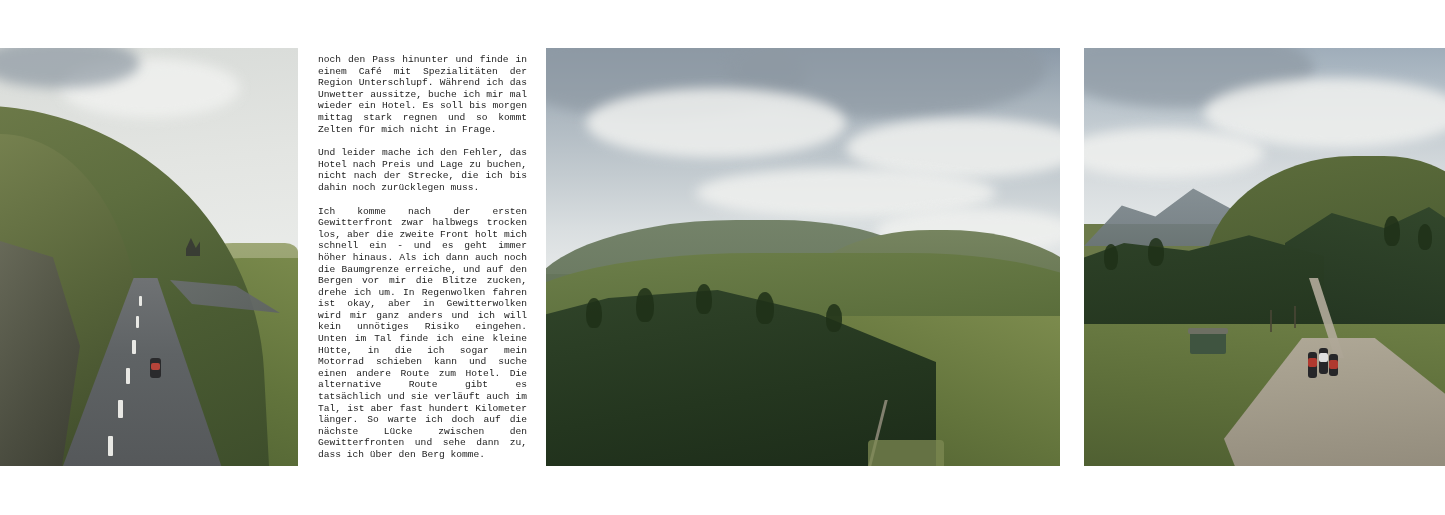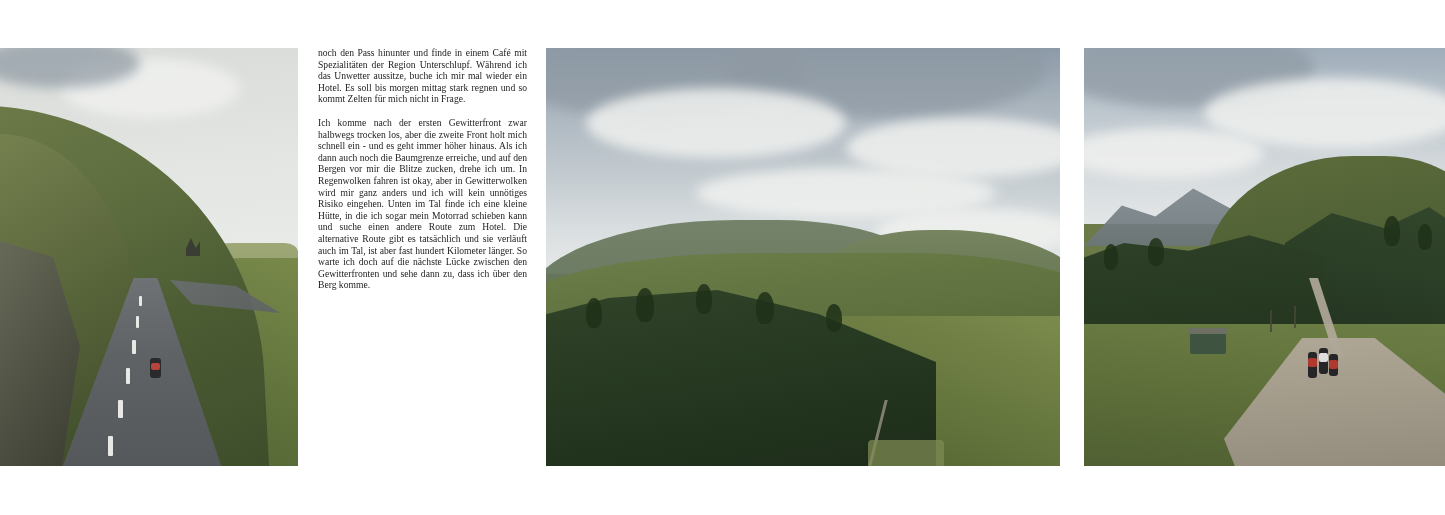--- a/index.html
+++ b/index.html
@@ -114,23 +114,23 @@
     width: 14px; height: 18px;
     background: #333;
     clip-path: polygon(0 60%, 35% 0, 70% 55%, 100% 20%, 100% 100%, 0 100%);
     opacity: .8;
   }
 
   
   .textcol {
     position: absolute;
     left: 318px;
-    top: 47px;
+    top: 54px;
     width: 209px;
-    font-family: Liberation Serif, serif;
+    font-family: Liberation Mono, monospace;
     font-size: 9.6px;
     line-height: 11.6px;
     color: #1c1c1c;
     text-align: justify;
     text-align-last: left;
     -webkit-hyphens: auto;
     hyphens: auto;
   }
   .textcol p { margin: 0 0 12px 0; }
   .textcol p:last-child { margin-bottom: 12px; }
@@ -357,20 +357,21 @@
     <div class="p1-dash" style="left:132px; top:292px; width:4px; height:14px;"></div>
     <div class="p1-dash" style="left:126px; top:320px; width:4px; height:16px;"></div>
     <div class="p1-dash" style="left:118px; top:352px; width:5px; height:18px;"></div>
     <div class="p1-dash" style="left:108px; top:388px; width:5px; height:20px;"></div>
     <div class="p1-moto"></div>
     <div class="p1-sign"></div>
   </figure>
 
   <div class="textcol">
     <p>noch den Pass hinunter und finde in einem Café mit Spezialitäten der Region Unterschlupf. Während ich das Unwetter aussitze, buche ich mir mal wieder ein Hotel. Es soll bis morgen mittag stark regnen und so kommt Zelten für mich nicht in Frage.</p>
+    <p>Und leider mache ich den Fehler, das Hotel nach Preis und Lage zu buchen, nicht nach der Strecke, die ich bis dahin noch zurücklegen muss.</p>
     <p>Ich komme nach der ersten Gewitterfront zwar halbwegs trocken los, aber die zweite Front holt mich schnell ein - und es geht immer höher hinaus. Als ich dann auch noch die Baumgrenze erreiche, und auf den Bergen vor mir die Blitze zucken, drehe ich um. In Regenwolken fahren ist okay, aber in Gewitterwolken wird mir ganz anders und ich will kein unnötiges Risiko eingehen. Unten im Tal finde ich eine kleine Hütte, in die ich sogar mein Motorrad schieben kann und suche einen andere Route zum Hotel. Die alternative Route gibt es tatsächlich und sie verläuft auch im Tal, ist aber fast hundert Kilometer länger. So warte ich doch auf die nächste Lücke zwischen den Gewitterfronten und sehe dann zu, dass ich über den Berg komme.</p>
   </div>
 
   <figure class="photo2" style="margin:0">
     <div class="p2-sky"></div>
     <div class="cloud dark" style="left:-40px; top:-20px; width:300px; height:90px;"></div>
     <div class="cloud dark" style="left:180px; top:-30px; width:320px; height:100px;"></div>
     <div class="cloud" style="left:40px; top:40px; width:260px; height:70px;"></div>
     <div class="cloud" style="left:300px; top:70px; width:240px; height:60px;"></div>
     <div class="cloud" style="left:150px; top:120px; width:300px; height:50px;"></div>

